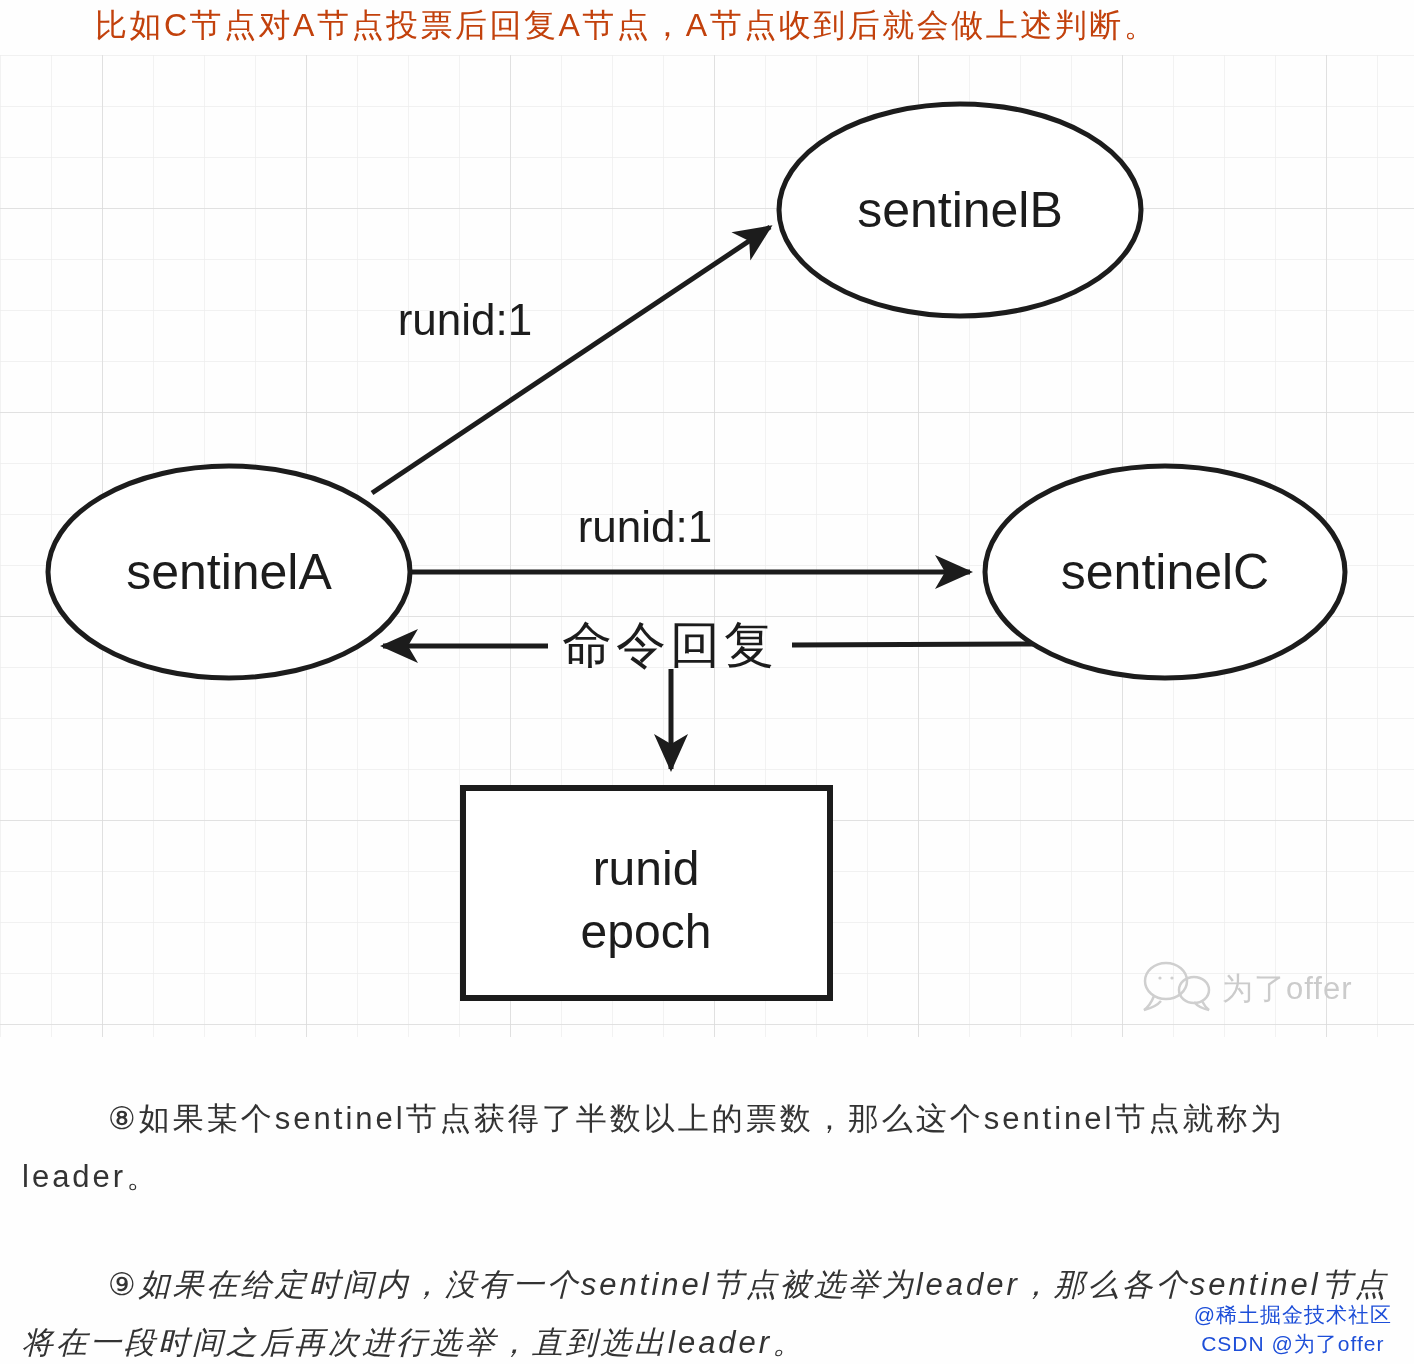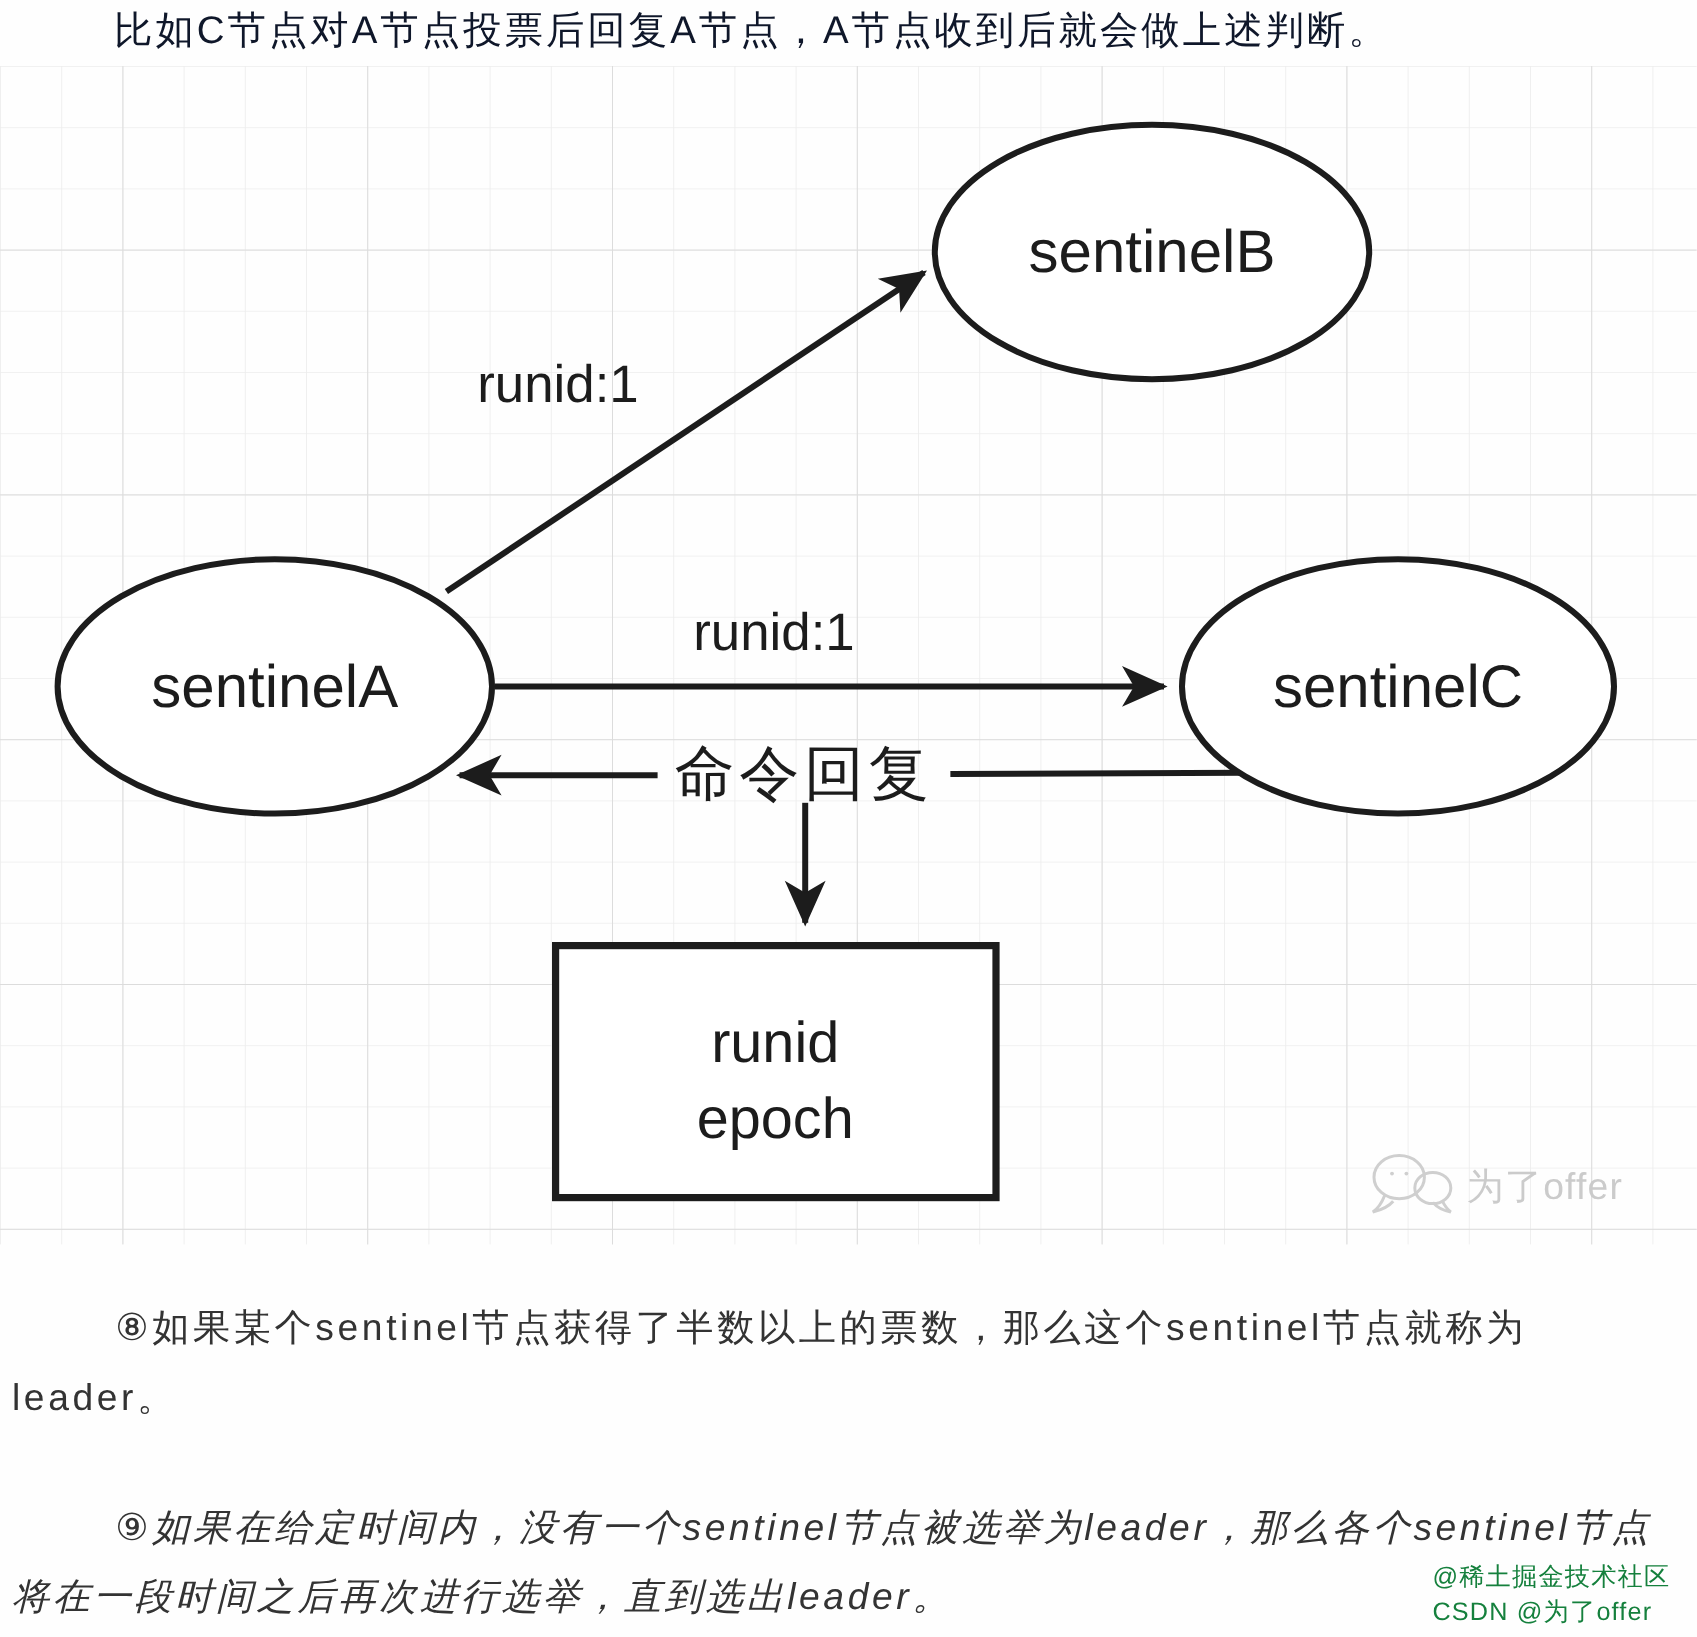--- a/index.html
+++ b/index.html
@@ -4,34 +4,34 @@
 <style>
   html,body{margin:0;padding:0;}
   body{
     width:1414px;height:1364px;position:relative;overflow:hidden;
     background:#fefefe;
     font-family:"Liberation Sans","DejaVu Sans",sans-serif;
     color:#2e2e2e;
   }
   .intro{
     position:absolute;left:95px;top:4px;width:1310px;
-    font-size:32px;font-weight:500;letter-spacing:2.5px;color:#0f172a;
+    font-size:32px;font-weight:500;letter-spacing:2.5px;color:#c2410c;
     white-space:nowrap;
   }
   .diagram-wrap{position:absolute;left:0;top:55px;width:1414px;height:985px;}
   .para{
     position:absolute;left:10px;width:1390px;
     font-size:31px;letter-spacing:3px;line-height:58px;color:#333;
-    text-indent:86px;margin:0;
+    text-indent:86px;margin:12px;
   }
   .para-8{top:1078px;}
   .para-9{top:1244px;font-style:italic;}
   .footer-marks{
-    position:absolute;right:22px;top:1300px;text-align:left;
-    font-size:21px;line-height:29px;color:#15803d;letter-spacing:1px;
+    position:absolute;right:22px;top:1300px;text-align:center;
+    font-size:21px;line-height:29px;color:#1d4ed8;letter-spacing:1px;
     text-shadow:1px 1px 0 rgba(255,255,255,.95);
   }
   svg text{font-family:"Liberation Sans","DejaVu Sans",sans-serif;}
   .node-label{font-size:50px;fill:#1c1c1c;}
   .edge-label{font-size:44px;fill:#1c1c1c;}
   .edge-label-cjk{font-size:50px;fill:#1c1c1c;letter-spacing:4px;}
   .box-label{font-size:48px;fill:#1c1c1c;}
   .wm-text{font-size:31px;fill:#cbcbcb;letter-spacing:1px;}
 </style>
 </head>

